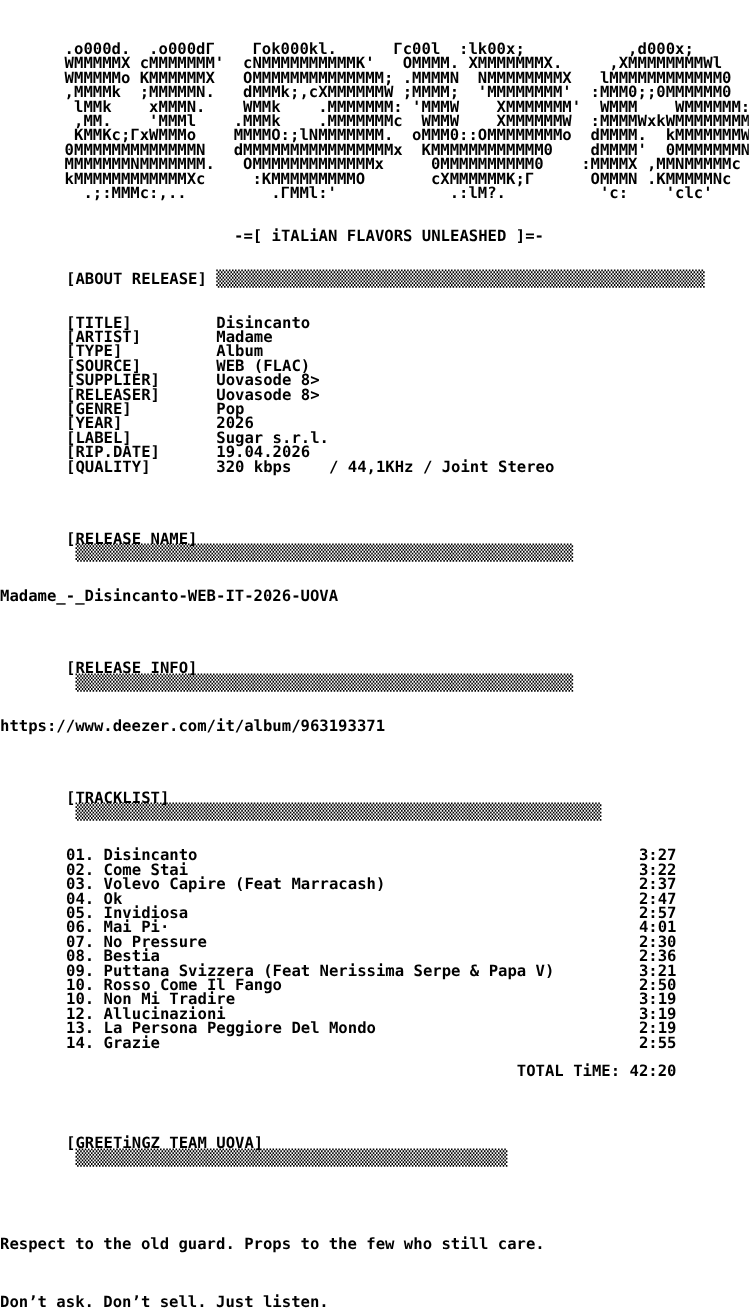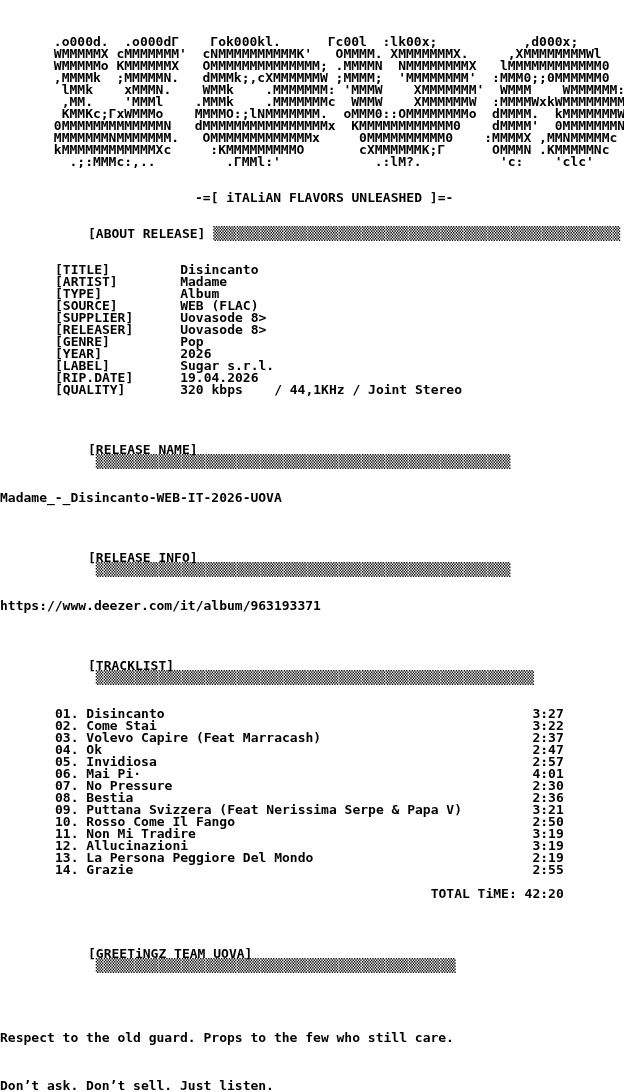--- a/index.html
+++ b/index.html
@@ -5,21 +5,21 @@
   html,body{margin:0;padding:0;}
   body{
     width:624px;height:1092px;background:#ffffff;color:#000000;
     font-family:"DejaVu Sans Mono",monospace;font-weight:bold;font-size:13px;line-height:12px;
     overflow:hidden;
   }
   pre{margin:0;font:inherit;}
   .nfo{padding-top:36px;}
   .art{padding-left:46px;white-space:pre;}
   .tagline{padding-left:195px;margin-top:24px;white-space:pre;}
-  .hdr{padding-left:88px;margin-top:24px;white-space:pre;display:flex;}
+  .hdr{padding-left:55px;margin-top:24px;white-space:pre;display:flex;}
   .hdr .bar{margin-left:1ch;letter-spacing:0;}
   .mt48{margin-top:48px;flex-direction:column;}
   .fields{padding-left:55px;margin-top:24px;}
   .frow{display:flex;white-space:pre;}
   .flabel{width:16ch;flex:none;}
   .fvalue{white-space:pre;}
   .body-line{margin-top:24px;white-space:pre;}
   .tracks{padding-left:55px;margin-top:24px;width:65ch;}
   .trow{display:flex;white-space:pre;}
   .ttitle{flex:1;}
@@ -99,21 +99,21 @@
       <div class="trow"><span class="ttitle">06. Mai Pi·</span><span class="ttime">4:01</span></div>
 
       <div class="trow"><span class="ttitle">07. No Pressure</span><span class="ttime">2:30</span></div>
 
       <div class="trow"><span class="ttitle">08. Bestia</span><span class="ttime">2:36</span></div>
 
       <div class="trow"><span class="ttitle">09. Puttana Svizzera (Feat Nerissima Serpe &amp; Papa V)</span><span class="ttime">3:21</span></div>
 
       <div class="trow"><span class="ttitle">10. Rosso Come Il Fango</span><span class="ttime">2:50</span></div>
 
-      <div class="trow"><span class="ttitle">11. Non Mi Tradire</span><span class="ttime">3:19</span></div>
+      <div class="trow"><span class="ttitle">10. Non Mi Tradire</span><span class="ttime">3:19</span></div>
 
       <div class="trow"><span class="ttitle">12. Allucinazioni</span><span class="ttime">3:19</span></div>
 
       <div class="trow"><span class="ttitle">13. La Persona Peggiore Del Mondo</span><span class="ttime">2:19</span></div>
 
       <div class="trow"><span class="ttitle">14. Grazie</span><span class="ttime">2:55</span></div>
     </div>
 
   <div class="total">TOTAL TiME: 42:20</div>
 

